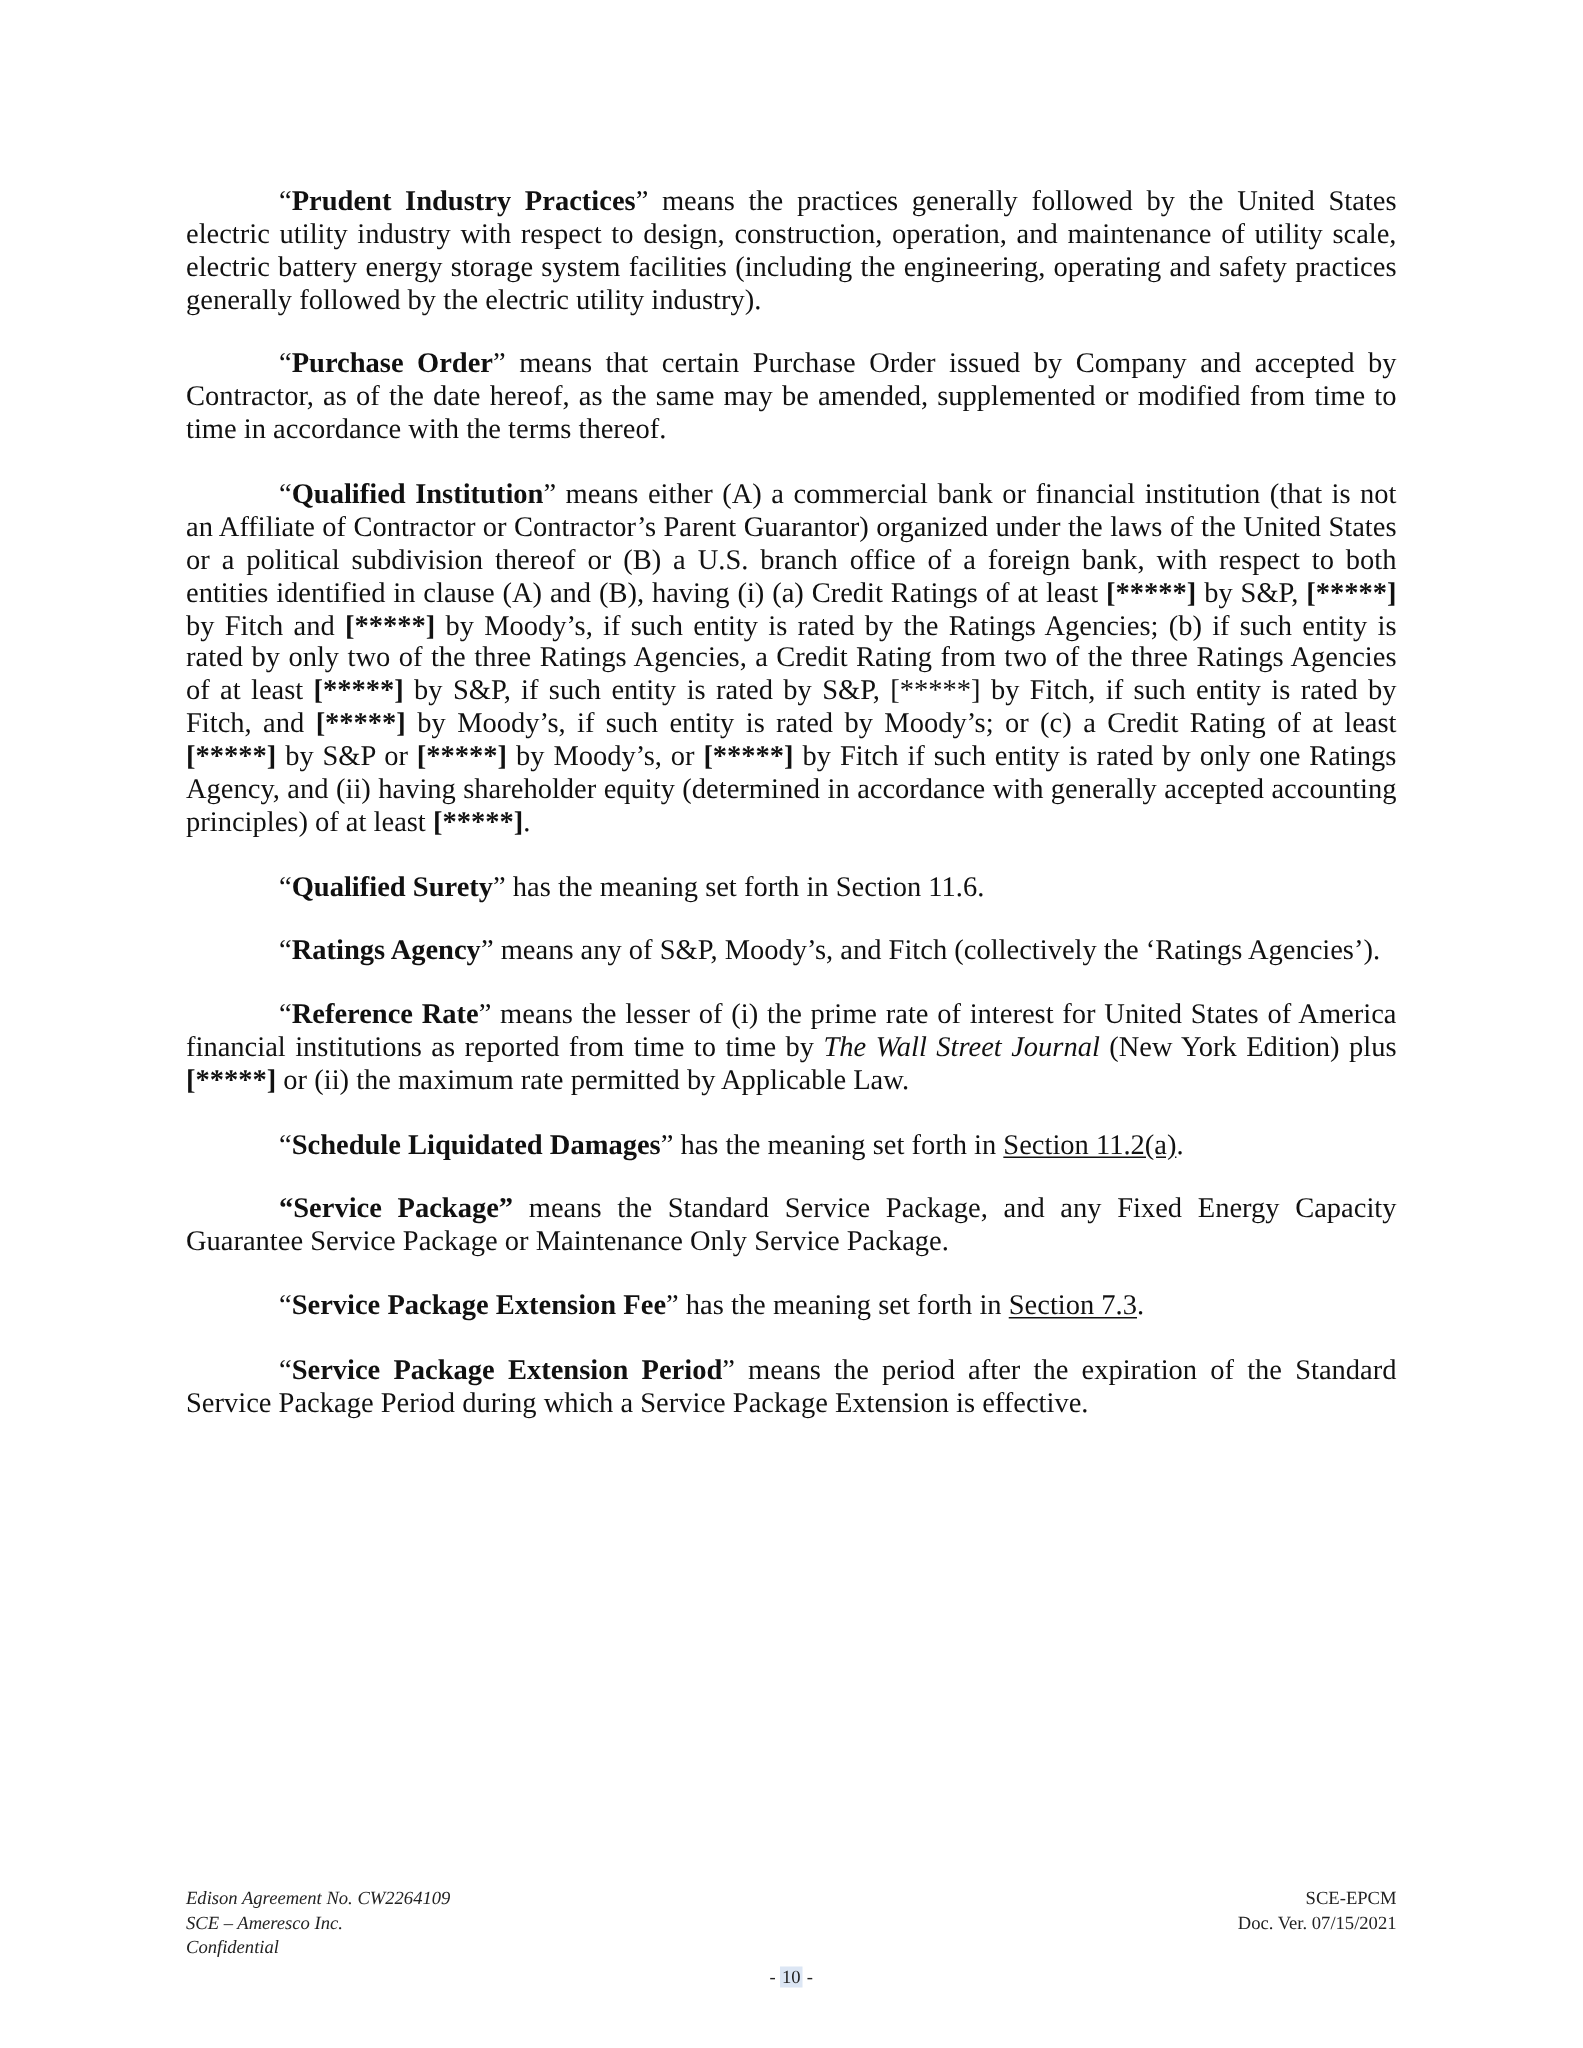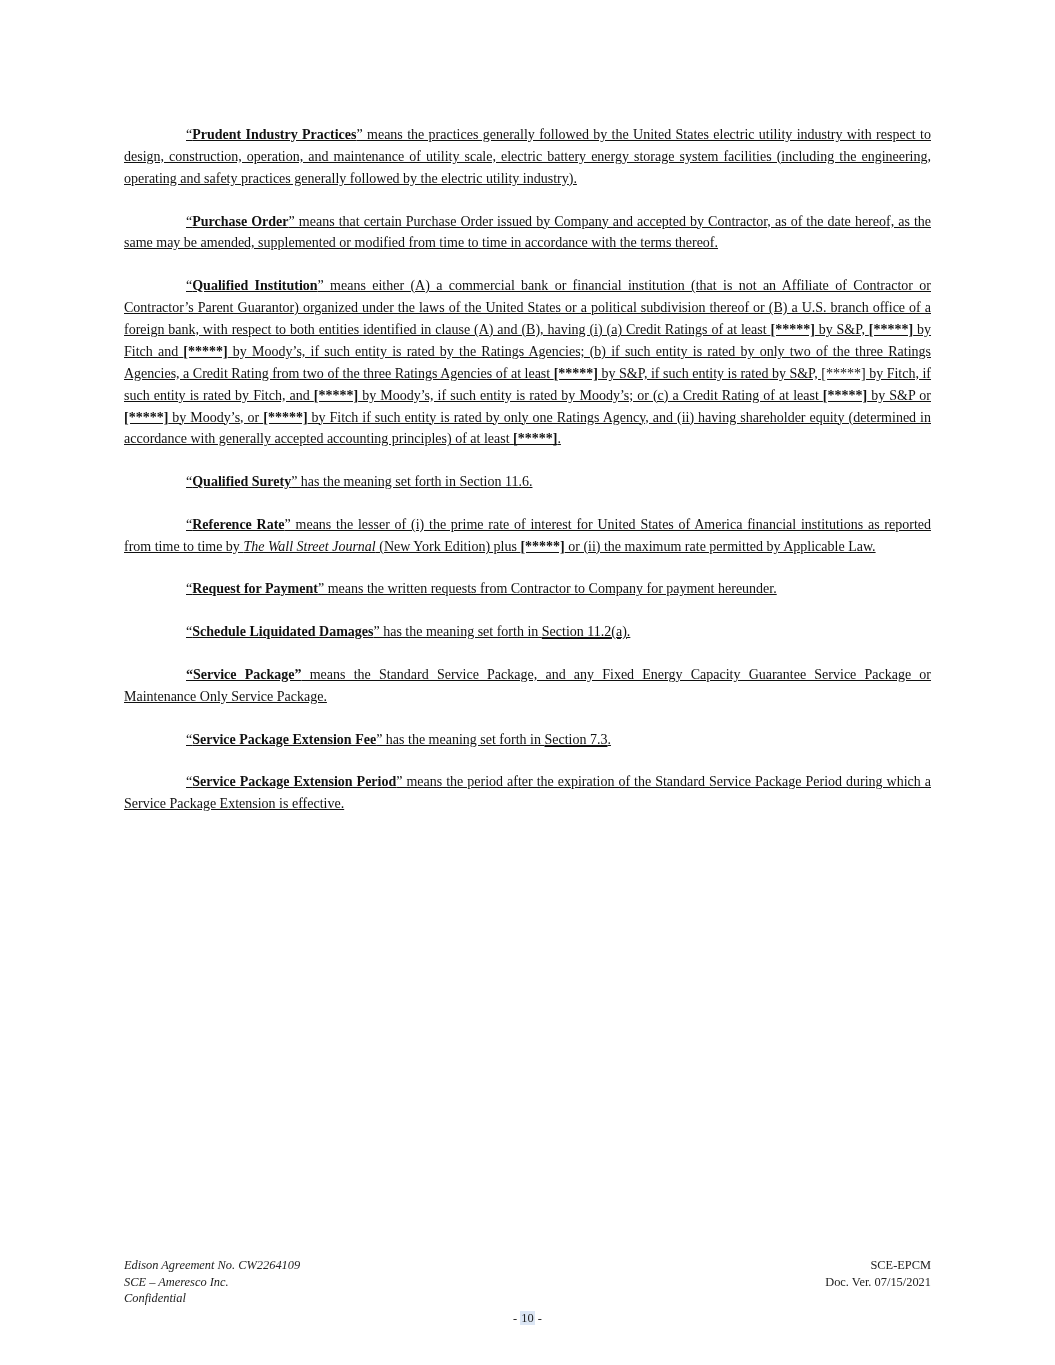--- a/index.html
+++ b/index.html
@@ -23,26 +23,25 @@
       height: 1365px;
       background: #ffffff;
     }
     .body-text {
       position: absolute;
       left: 124px;
       top: 124px;
       width: 807px;
     }
     .para {
-      font-size: 14px;
+      font-size: 19px;
       line-height: 21.9px;
       text-align: justify;
       text-indent: 62px;
       margin: 0 0 20.8px 0;
-      text-decoration: underline;
     }
     .seg-bold { font-weight: bold; }
     .seg-italic { font-style: italic; }
     .seg-underline { text-decoration: underline; text-underline-offset: 2px; }
     .footer {
       position: absolute;
       left: 124px;
       top: 1257px;
       width: 807px;
       font-size: 12.4px;
@@ -78,22 +77,22 @@
   </style>
 </head>
 <body>
 
 <div class="page">
   <div class="body-text" id="body-text">
       <p class="para"><span>“</span><span class="seg-bold">Prudent Industry Practices</span><span>” means the practices generally followed by the United States electric utility industry with respect to design, construction, operation, and maintenance of utility scale, electric battery energy storage system facilities (including the engineering, operating and safety practices generally followed by the electric utility industry).</span></p>
       <p class="para"><span>“</span><span class="seg-bold">Purchase Order</span><span>” means that certain Purchase Order issued by Company and accepted by Contractor, as of the date hereof, as the same may be amended, supplemented or modified from time to time in accordance with the terms thereof.</span></p>
       <p class="para"><span>“</span><span class="seg-bold">Qualified Institution</span><span>” means either (A) a commercial bank or financial institution (that is not an Affiliate of Contractor or Contractor’s Parent Guarantor) organized under the laws of the United States or a political subdivision thereof or (B) a U.S. branch office of a foreign bank, with respect to both entities identified in clause (A) and (B), having (i) (a) Credit Ratings of at least </span><span class="seg-bold">[*****]</span><span> by S&amp;P, </span><span class="seg-bold">[*****]</span><span> by Fitch and </span><span class="seg-bold">[*****]</span><span> by Moody’s, if such entity is rated by the Ratings Agencies; (b) if such entity is rated by only two of the three Ratings Agencies, a Credit Rating from two of the three Ratings Agencies of at least </span><span class="seg-bold">[*****]</span><span> by S&amp;P, if such entity is rated by S&amp;P, [*****] by Fitch, if such entity is rated by Fitch, and </span><span class="seg-bold">[*****]</span><span> by Moody’s, if such entity is rated by Moody’s; or (c) a Credit Rating of at least </span><span class="seg-bold">[*****]</span><span> by S&amp;P or </span><span class="seg-bold">[*****]</span><span> by Moody’s, or </span><span class="seg-bold">[*****]</span><span> by Fitch if such entity is rated by only one Ratings Agency, and (ii) having shareholder equity (determined in accordance with generally accepted accounting principles) of at least </span><span class="seg-bold">[*****]</span><span>.</span></p>
       <p class="para"><span>“</span><span class="seg-bold">Qualified Surety</span><span>” has the meaning set forth in Section 11.6.</span></p>
+      <p class="para"><span>“</span><span class="seg-bold">Ratings Agency</span><span>” means any of S&amp;P, Moody’s, and Fitch (collectively the ‘Ratings Agencies’).</span></p>
       <p class="para"><span>“</span><span class="seg-bold">Reference Rate</span><span>” means the lesser of (i) the prime rate of interest for United States of America financial institutions as reported from time to time by </span><span class="seg-italic">The Wall Street Journal</span><span> (New York Edition) plus </span><span class="seg-bold">[*****]</span><span> or (ii) the maximum rate permitted by Applicable Law.</span></p>
-      <p class="para"><span>“</span><span class="seg-bold">Request for Payment</span><span>” means the written requests from Contractor to Company for payment hereunder.</span></p>
       <p class="para"><span>“</span><span class="seg-bold">Schedule Liquidated Damages</span><span>” has the meaning set forth in </span><span class="seg-underline">Section 11.2(a)</span><span>.</span></p>
       <p class="para"><span class="seg-bold">“Service Package”</span><span> means the Standard Service Package, and any Fixed Energy Capacity Guarantee Service Package or Maintenance Only Service Package.</span></p>
       <p class="para"><span>“</span><span class="seg-bold">Service Package Extension Fee</span><span>” has the meaning set forth in </span><span class="seg-underline">Section 7.3</span><span>.</span></p>
       <p class="para"><span>“</span><span class="seg-bold">Service Package Extension Period</span><span>” means the period after the expiration of the Standard Service Package Period during which a Service Package Extension is effective.</span></p>
     </div>
 
   <div class="footer">
     <div class="footer-left">
       <span class="footer-line">Edison Agreement No. CW2264109</span>
       <span class="footer-line">SCE – Ameresco Inc.</span>

